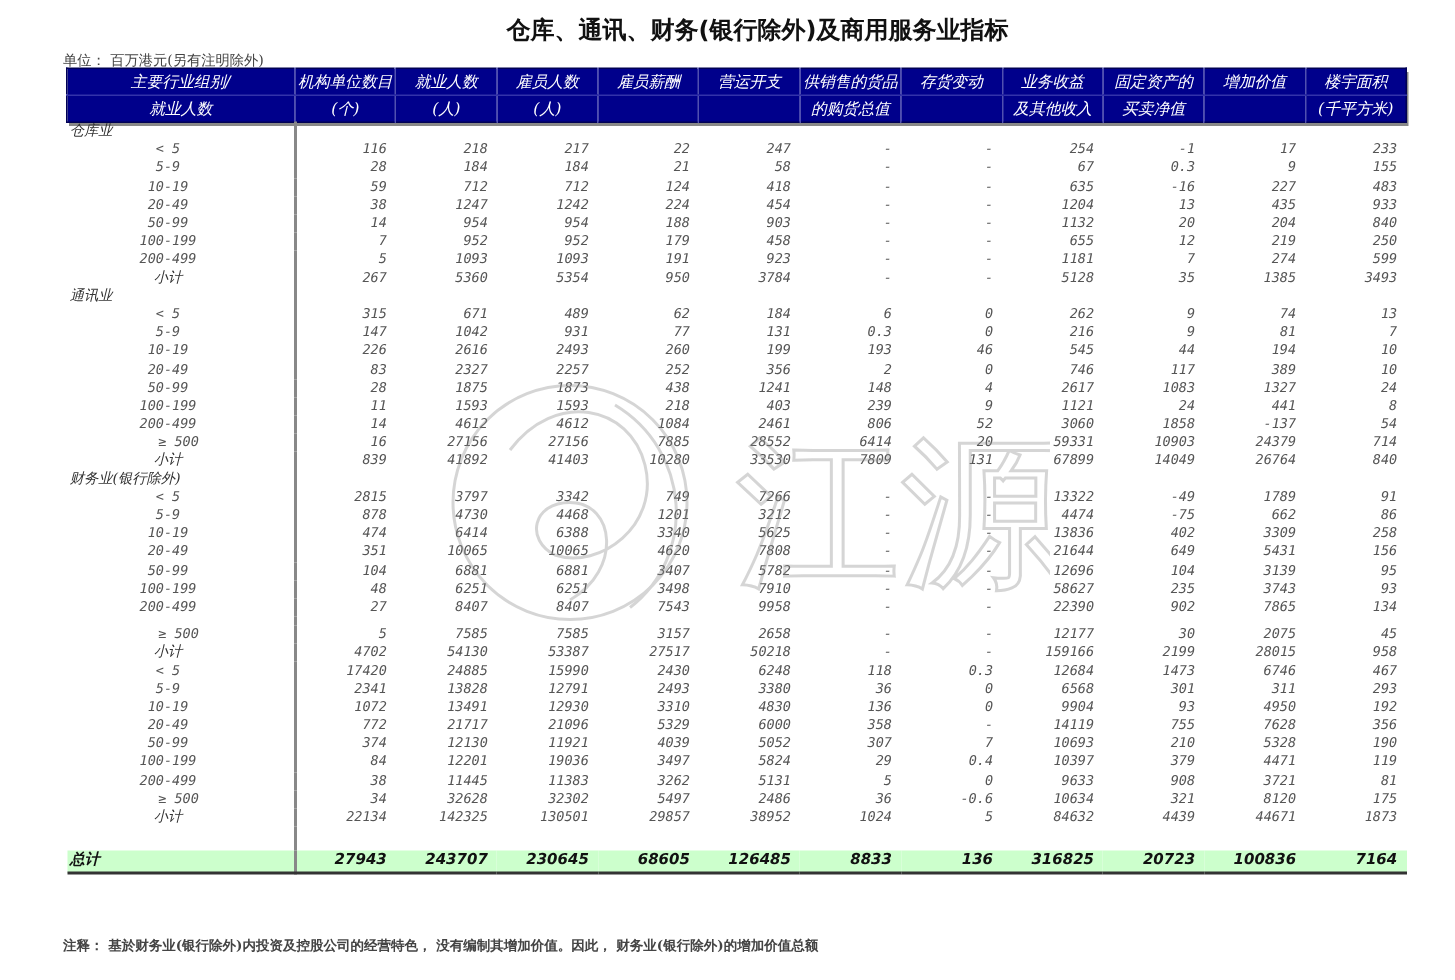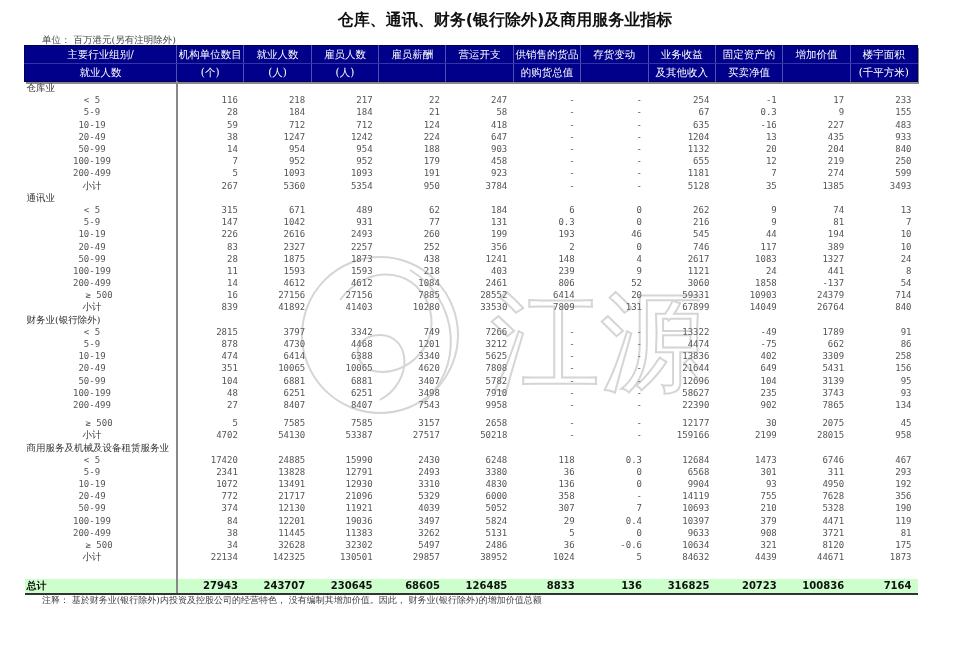--- a/index.html
+++ b/index.html
@@ -1,34 +1,34 @@
 <!DOCTYPE html>
 <html><head>
 <meta charset="utf-8">
 <style>
   html, body { margin:0; padding:0; background:#ffffff; }
   body { width:970px; height:653px; position:relative; overflow:hidden; font-family:"DejaVu Serif","Liberation Serif",serif; color:#333; }
   .title { position:absolute; left:0; width:970px; top:10px; text-align:center; font-family:"DejaVu Sans","Liberation Sans",sans-serif; font-weight:bold; font-size:16px; color:#111; padding-left:40px; box-sizing:border-box; }
   .unit { position:absolute; left:42px; top:34px; font-size:9.5px; color:#444; }
-  table.main { position:absolute; left:24px; top:45px; width:894px; border-collapse:collapse; table-layout:fixed; }
+  table.main { position:absolute; left:44px; top:45px; width:894px; border-collapse:collapse; table-layout:fixed;font-style:italic; }
   table.main col.c0 { width:152px; }
   thead th { background:#00008b; color:#ffffff; font-weight:normal; font-size:10.5px; height:17px; padding:0; text-align:center; border-left:1px solid #5050b0; white-space:nowrap; }
   thead th:first-child { border-left:none; }
   thead tr.h1 th { border-bottom:1px solid #3333aa; }
   thead { border:1px solid #000055; box-shadow:1px 2px 0 #888; }
   tbody td { font-family:"DejaVu Sans Mono","Liberation Mono",monospace; font-size:9px; color:#555; height:12.2px; line-height:12px; padding:0; text-align:right; padding-right:6px; white-space:nowrap; }
   tbody td.label { text-align:center; padding-right:16px; border-right:2px solid #888; font-family:"DejaVu Sans Mono","Liberation Mono",monospace; }
   tbody td.label.group { text-align:left; padding-left:2px; font-family:"DejaVu Serif","Liberation Serif",serif; color:#333; font-size:9.5px; }
   tbody td.label.ge { text-align:center; padding-left:14px; }
   tbody td.label.sub { font-family:"DejaVu Serif","Liberation Serif",serif; color:#333; font-size:9.5px;margin-top:12px; }
   tr.spacer td { height:6px; }
   tr.spacer-big td { height:16px; }
   tr.total td { background:#ccffcc; font-weight:bold; color:#111; font-size:10px; height:14px; border-bottom:2px solid #333; font-family:"DejaVu Sans","Liberation Sans",sans-serif;margin-left:22px; }
   tr.total td.label { text-align:left; padding-left:2px; font-family:"DejaVu Serif","Liberation Serif",serif; }
-  .note { position:absolute; left:42px; top:594px; font-size:9px; color:#444; line-height:13px; }
+  .note { position:absolute; left:42px; top:625px; font-size:9px; color:#444; line-height:13px;font-weight:bold; }
   .note .indent { padding-left:36px; }
   .watermark { position:absolute; left:300px; top:240px; width:400px; height:200px; pointer-events:none; opacity:0.35; }
 </style>
 </head>
 <body>
 
 <div class="title">仓库、通讯、财务(银行除外)及商用服务业指标</div>
 <div class="unit">单位： 百万港元(另有注明除外)</div>
 
 <table class="main">
@@ -132,21 +132,21 @@
         <td>-16</td>
         <td>227</td>
         <td>483</td>
       </tr>
       <tr>
         <td class="label ">20-49</td>
         <td>38</td>
         <td>1247</td>
         <td>1242</td>
         <td>224</td>
-        <td>647</td>
+        <td>454</td>
         <td>-</td>
         <td>-</td>
         <td>1204</td>
         <td>13</td>
         <td>435</td>
         <td>933</td>
       </tr>
       <tr>
         <td class="label ">50-99</td>
         <td>14</td>
@@ -489,34 +489,20 @@
         <td>54130</td>
         <td>53387</td>
         <td>27517</td>
         <td>50218</td>
         <td>-</td>
         <td>-</td>
         <td>159166</td>
         <td>2199</td>
         <td>28015</td>
         <td>958</td>
-      </tr>
-      <tr>
-        <td class="label group">商用服务及机械及设备租赁服务业</td>
-        <td></td>
-        <td></td>
-        <td></td>
-        <td></td>
-        <td></td>
-        <td></td>
-        <td></td>
-        <td></td>
-        <td></td>
-        <td></td>
-        <td></td>
       </tr>
       <tr>
         <td class="label ">&lt; 5</td>
         <td>17420</td>
         <td>24885</td>
         <td>15990</td>
         <td>2430</td>
         <td>6248</td>
         <td>118</td>
         <td>0.3</td>

